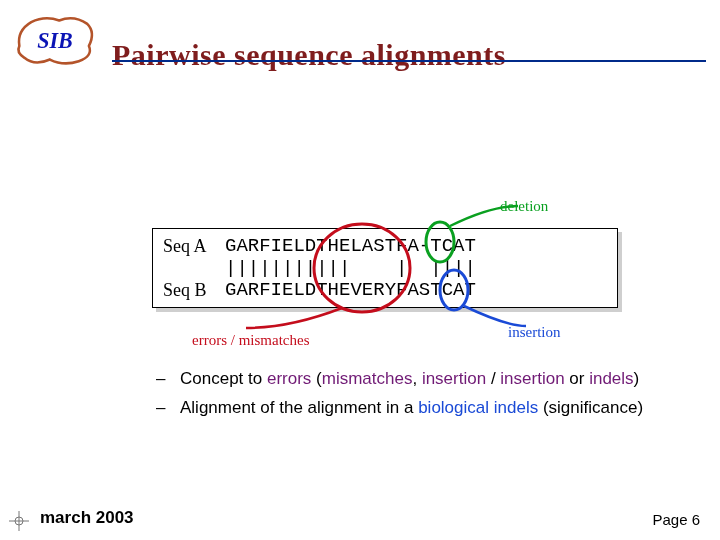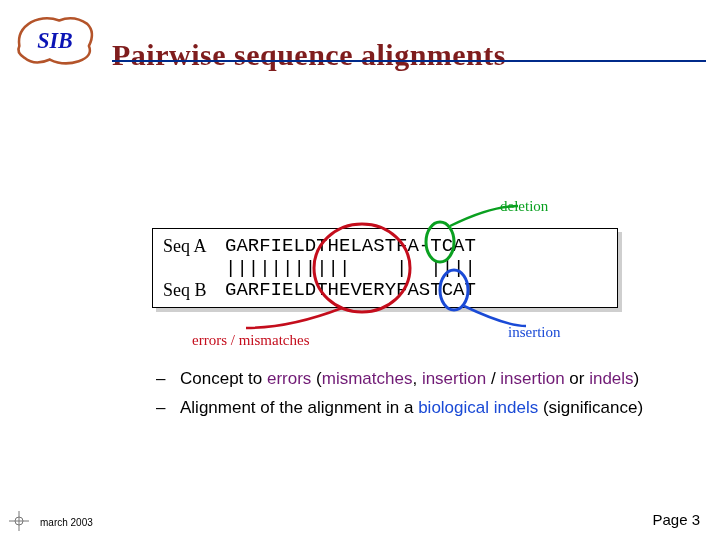--- a/index.html
+++ b/index.html
@@ -22,21 +22,21 @@
   .seqlabel { display: inline-block; width: 62px; font-family: Liberation Serif, serif; font-size: 18px; vertical-align: top; }
   .seq { font-family: "Courier New", Courier, monospace; font-size: 19px; letter-spacing: 0px; white-space: pre; }
   .seqrow { line-height: 22px; height: 22px; }
   .matchrow { line-height: 22px; height: 22px; padding-left: 62px; }
   .callouts { position: absolute; top: 200px; left: 150px; width: 470px; height: 160px; pointer-events: none; }
   .lower { position: absolute; top: 368px; left: 150px; right: 60px; font-size: 17px; line-height: 1.35; }
   .dash-row { display: flex; gap: 10px; margin-left: 6px; margin-bottom: 6px; }
   .dash-glyph { flex: 0 0 auto; width: 14px; }
   .red { color: #701a75; }
   .blue { color: #1a4ad6; }
-  .footer-date { position: absolute; bottom: 12px; left: 40px; font-size: 10px; }
+  .footer-date { position: absolute; bottom: 12px; left: 40px; font-size: 17px; font-weight: bold; }
   .footer-page { position: absolute; bottom: 12px; right: 20px; font-size: 15px; }
   .cross { position: absolute; bottom: 6px; left: 6px; width: 26px; height: 26px; }
 </style>
 </head>
 <body>
 
 <div class="slide">
 
   <svg class="logo" viewBox="0 0 100 66">
     <path d="M8 40 Q5 22 22 12 Q38 4 55 10 Q72 3 88 14 Q98 24 90 40 Q95 52 78 58 Q60 64 44 56 Q26 64 14 54 Q4 48 8 40 Z" fill="none" stroke="#b4542a" stroke-width="3"></path>
@@ -92,14 +92,14 @@
     </div>
   </div>
 
   <svg class="cross" viewBox="0 0 26 26">
     <line x1="3" y1="13" x2="23" y2="13" stroke="#777" stroke-width="1"></line>
     <line x1="13" y1="3" x2="13" y2="23" stroke="#777" stroke-width="1"></line>
     <circle cx="13" cy="13" r="4" fill="none" stroke="#777" stroke-width="1"></circle>
   </svg>
 
   <div class="footer-date">march 2003</div>
-  <div class="footer-page">Page 3</div>
+  <div class="footer-page">Page 6</div>
 </div>
 
 </body></html>

